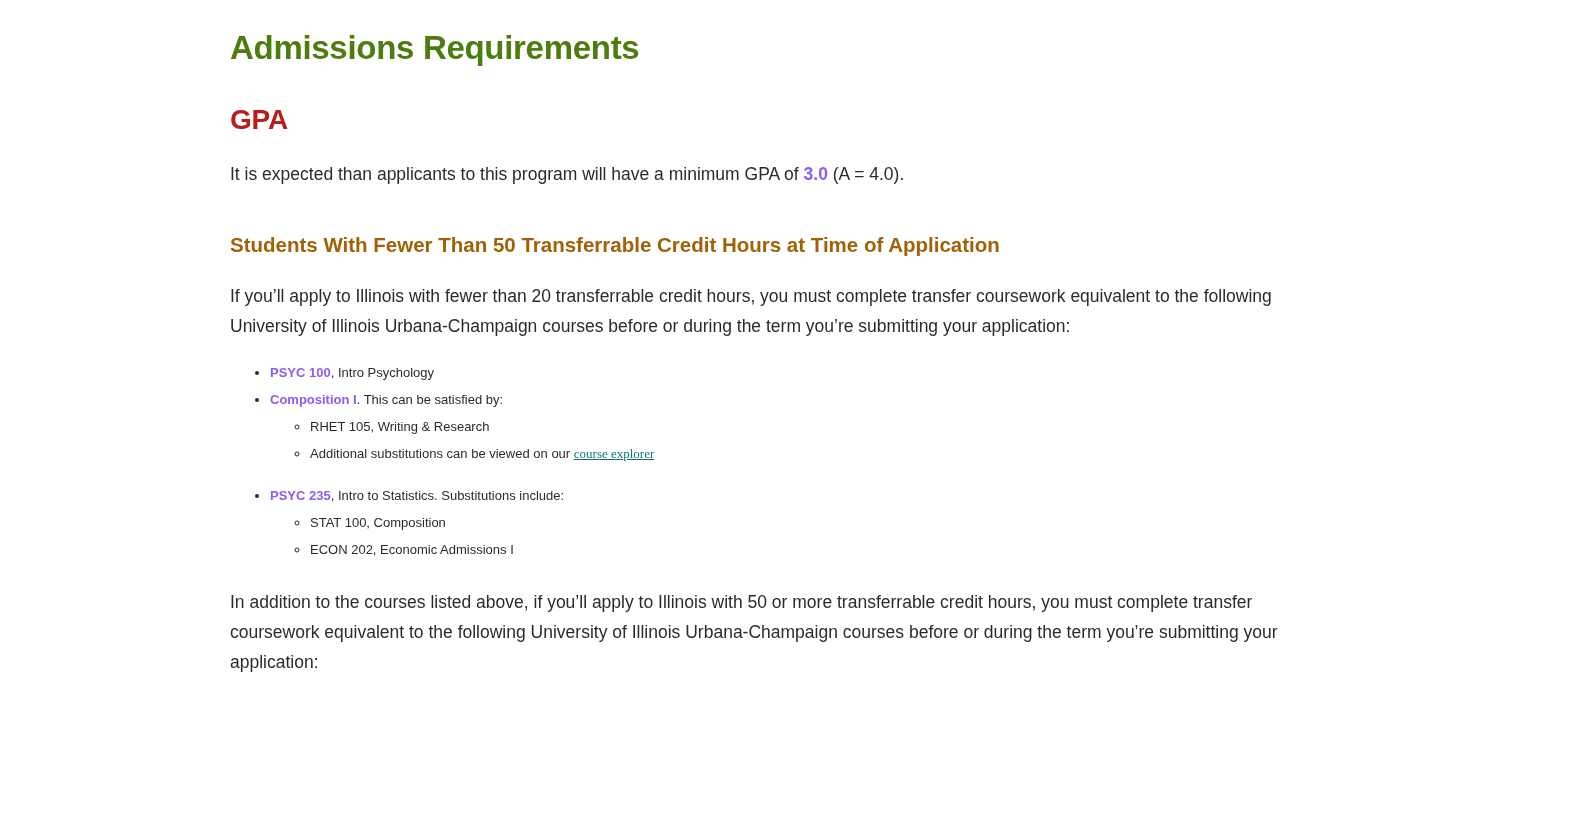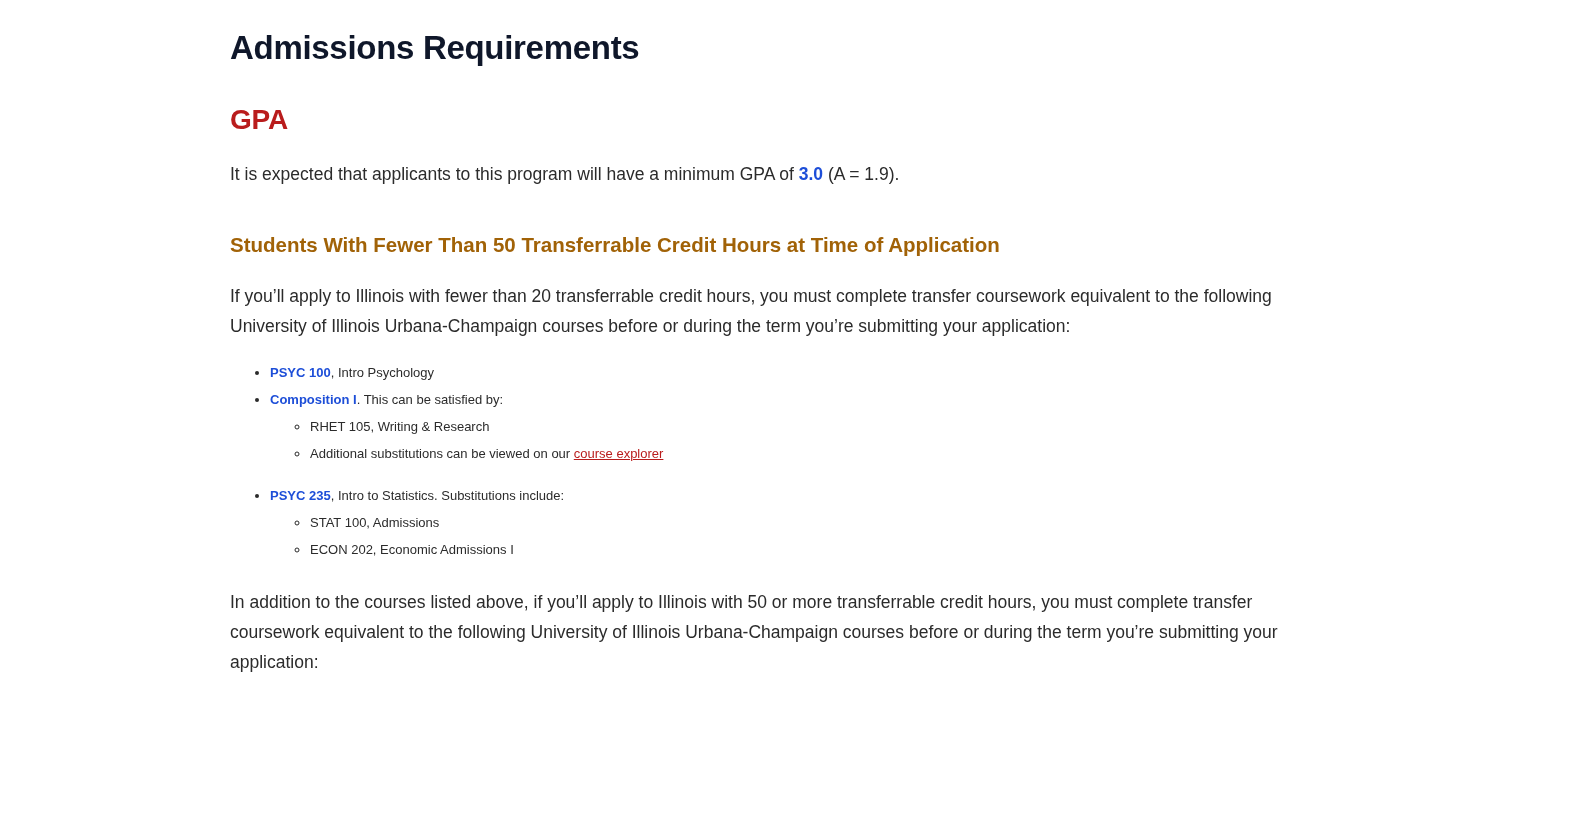--- a/index.html
+++ b/index.html
@@ -15,21 +15,21 @@
     overflow: hidden;
     background: #ffffff;
     box-sizing: border-box;
   }
   .content {
     box-sizing: border-box;
     width: 1330px;
     padding: 30px 0 0 230px;
   }
   h1.page-title {
-    color: #0f172a;
+    color: #4d7c0f;
     font-size: 33px;
     line-height: 36px;
     font-weight: 700;
     margin: 0;
     letter-spacing: -0.3px;
   }
   h2.section-heading {
     color: #b91c1c;
     font-size: 28px;
     line-height: 31px;
@@ -56,55 +56,56 @@
     font-size: 13px;
     line-height: 27px;
     max-width: 1060px;
   }
   ul.course-list ul {
     margin: 0;
     padding-left: 40px;
   }
   li { color: #2b2b2b; }
   li.gap-top { margin-top: 15px; }
-  strong.course-code { font-weight: 700; color: #1d4ed8; }
+  strong.course-code { font-weight: 700; color: #8b5cf6; }
   a.inline-link {
-    color: #b91c1c;
+    color: #0f766e;
     text-decoration: underline;
     cursor: pointer;
+    font-family: Liberation Serif, serif;
   }
 </style>
 </head>
 <body>
 
 <div class="page">
   <div class="content">
 
     <h1 class="page-title">Admissions Requirements</h1>
 
     <h2 class="section-heading">GPA</h2>
 
-    <p class="body-text"><span>It is expected that applicants to this program will have a minimum GPA of </span><strong class="course-code">3.0</strong><span> (A = 1.9).</span></p>
+    <p class="body-text"><span>It is expected than applicants to this program will have a minimum GPA of </span><strong class="course-code">3.0</strong><span> (A = 4.0).</span></p>
 
 
     <h3 class="subsection-heading">Students With Fewer Than 50 Transferrable Credit Hours at Time of Application</h3>
 
     <p class="body-text">If you’ll apply to Illinois with fewer than 20 transferrable credit hours, you must complete transfer coursework equivalent to the following University of Illinois Urbana-Champaign courses before or during the term you’re submitting your application:</p>
 
     <ul class="course-list">
       <li><strong class="course-code">PSYC 100</strong><span>, Intro Psychology</span></li>
       <li><strong class="course-code">Composition I</strong><span>. This can be satisfied by:</span>
         <ul>
           <li>RHET 105, Writing &amp; Research</li>
           <li><span>Additional substitutions can be viewed on our </span><a class="inline-link">course explorer</a></li>
         </ul>
       </li>
       <li class="gap-top"><strong class="course-code">PSYC 235</strong><span>, Intro to Statistics. Substitutions include:</span>
         <ul>
-          <li>STAT 100, Admissions</li>
+          <li>STAT 100, Composition</li>
           <li>ECON 202, Economic Admissions I</li>
         </ul>
       </li>
     </ul>
 
 
     <p class="body-text">In addition to the courses listed above, if you’ll apply to Illinois with 50 or more transferrable credit hours, you must complete transfer coursework equivalent to the following University of Illinois Urbana-Champaign courses before or during the term you’re submitting your application:</p>
 
   </div>
 </div>

